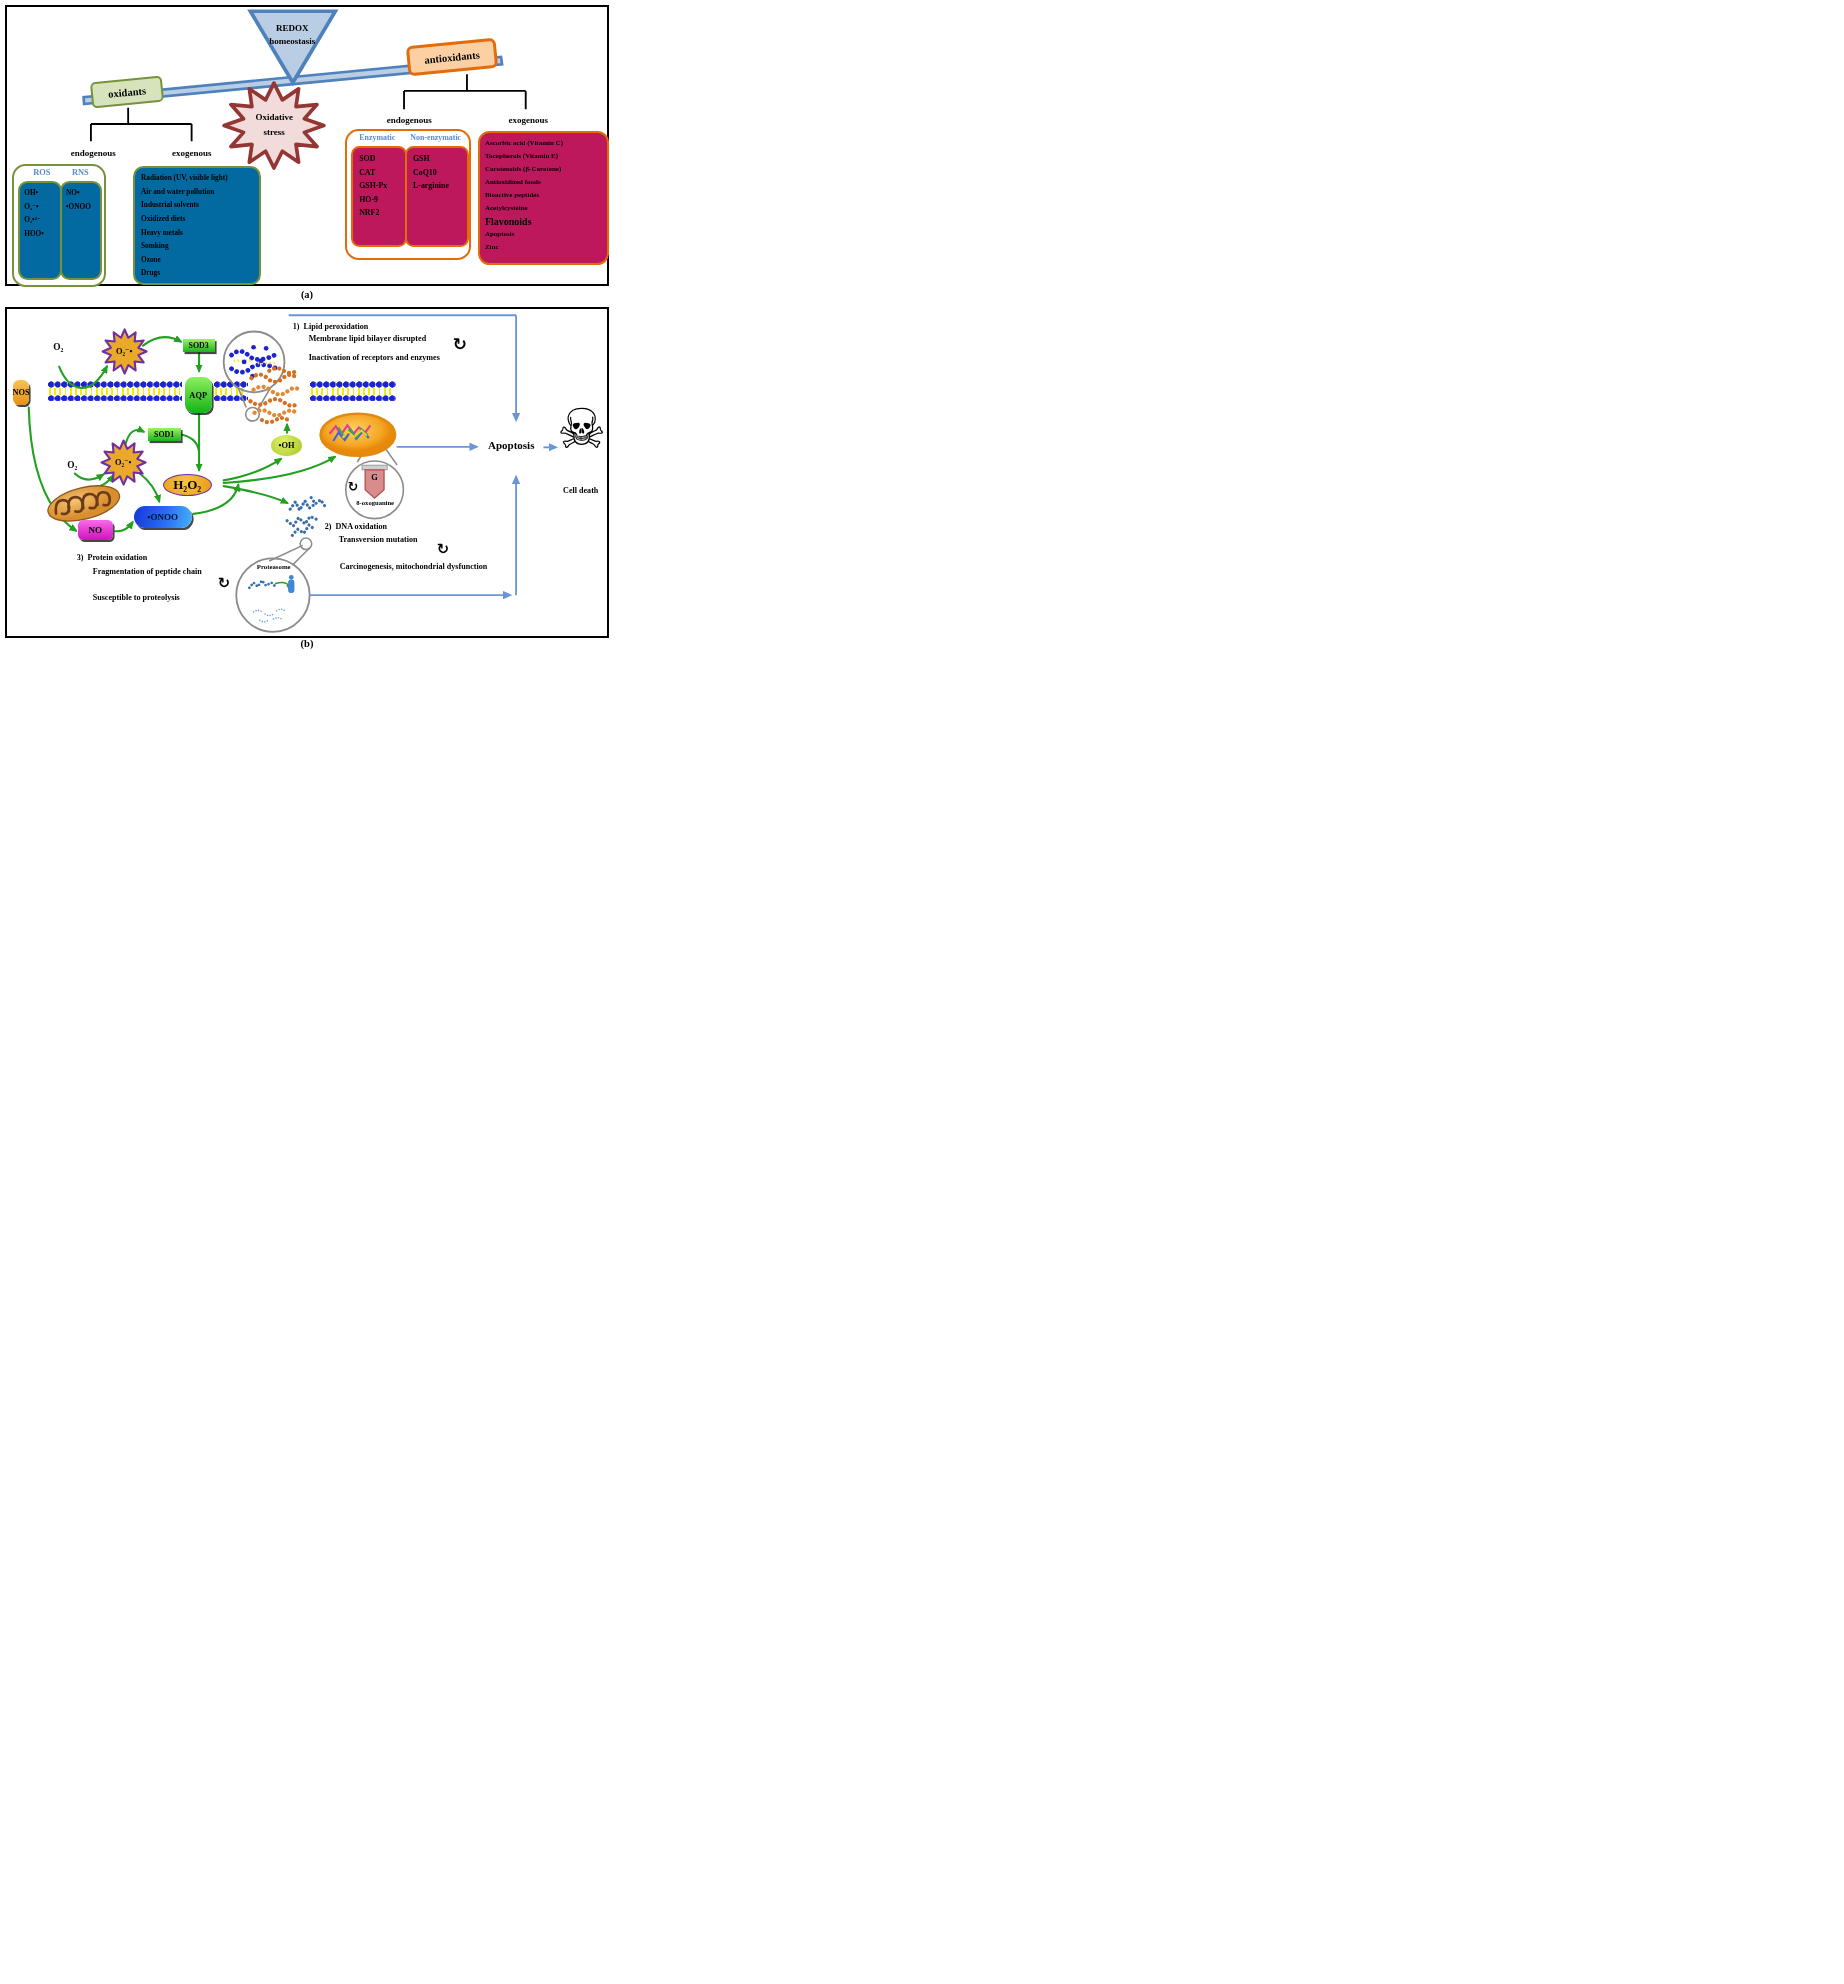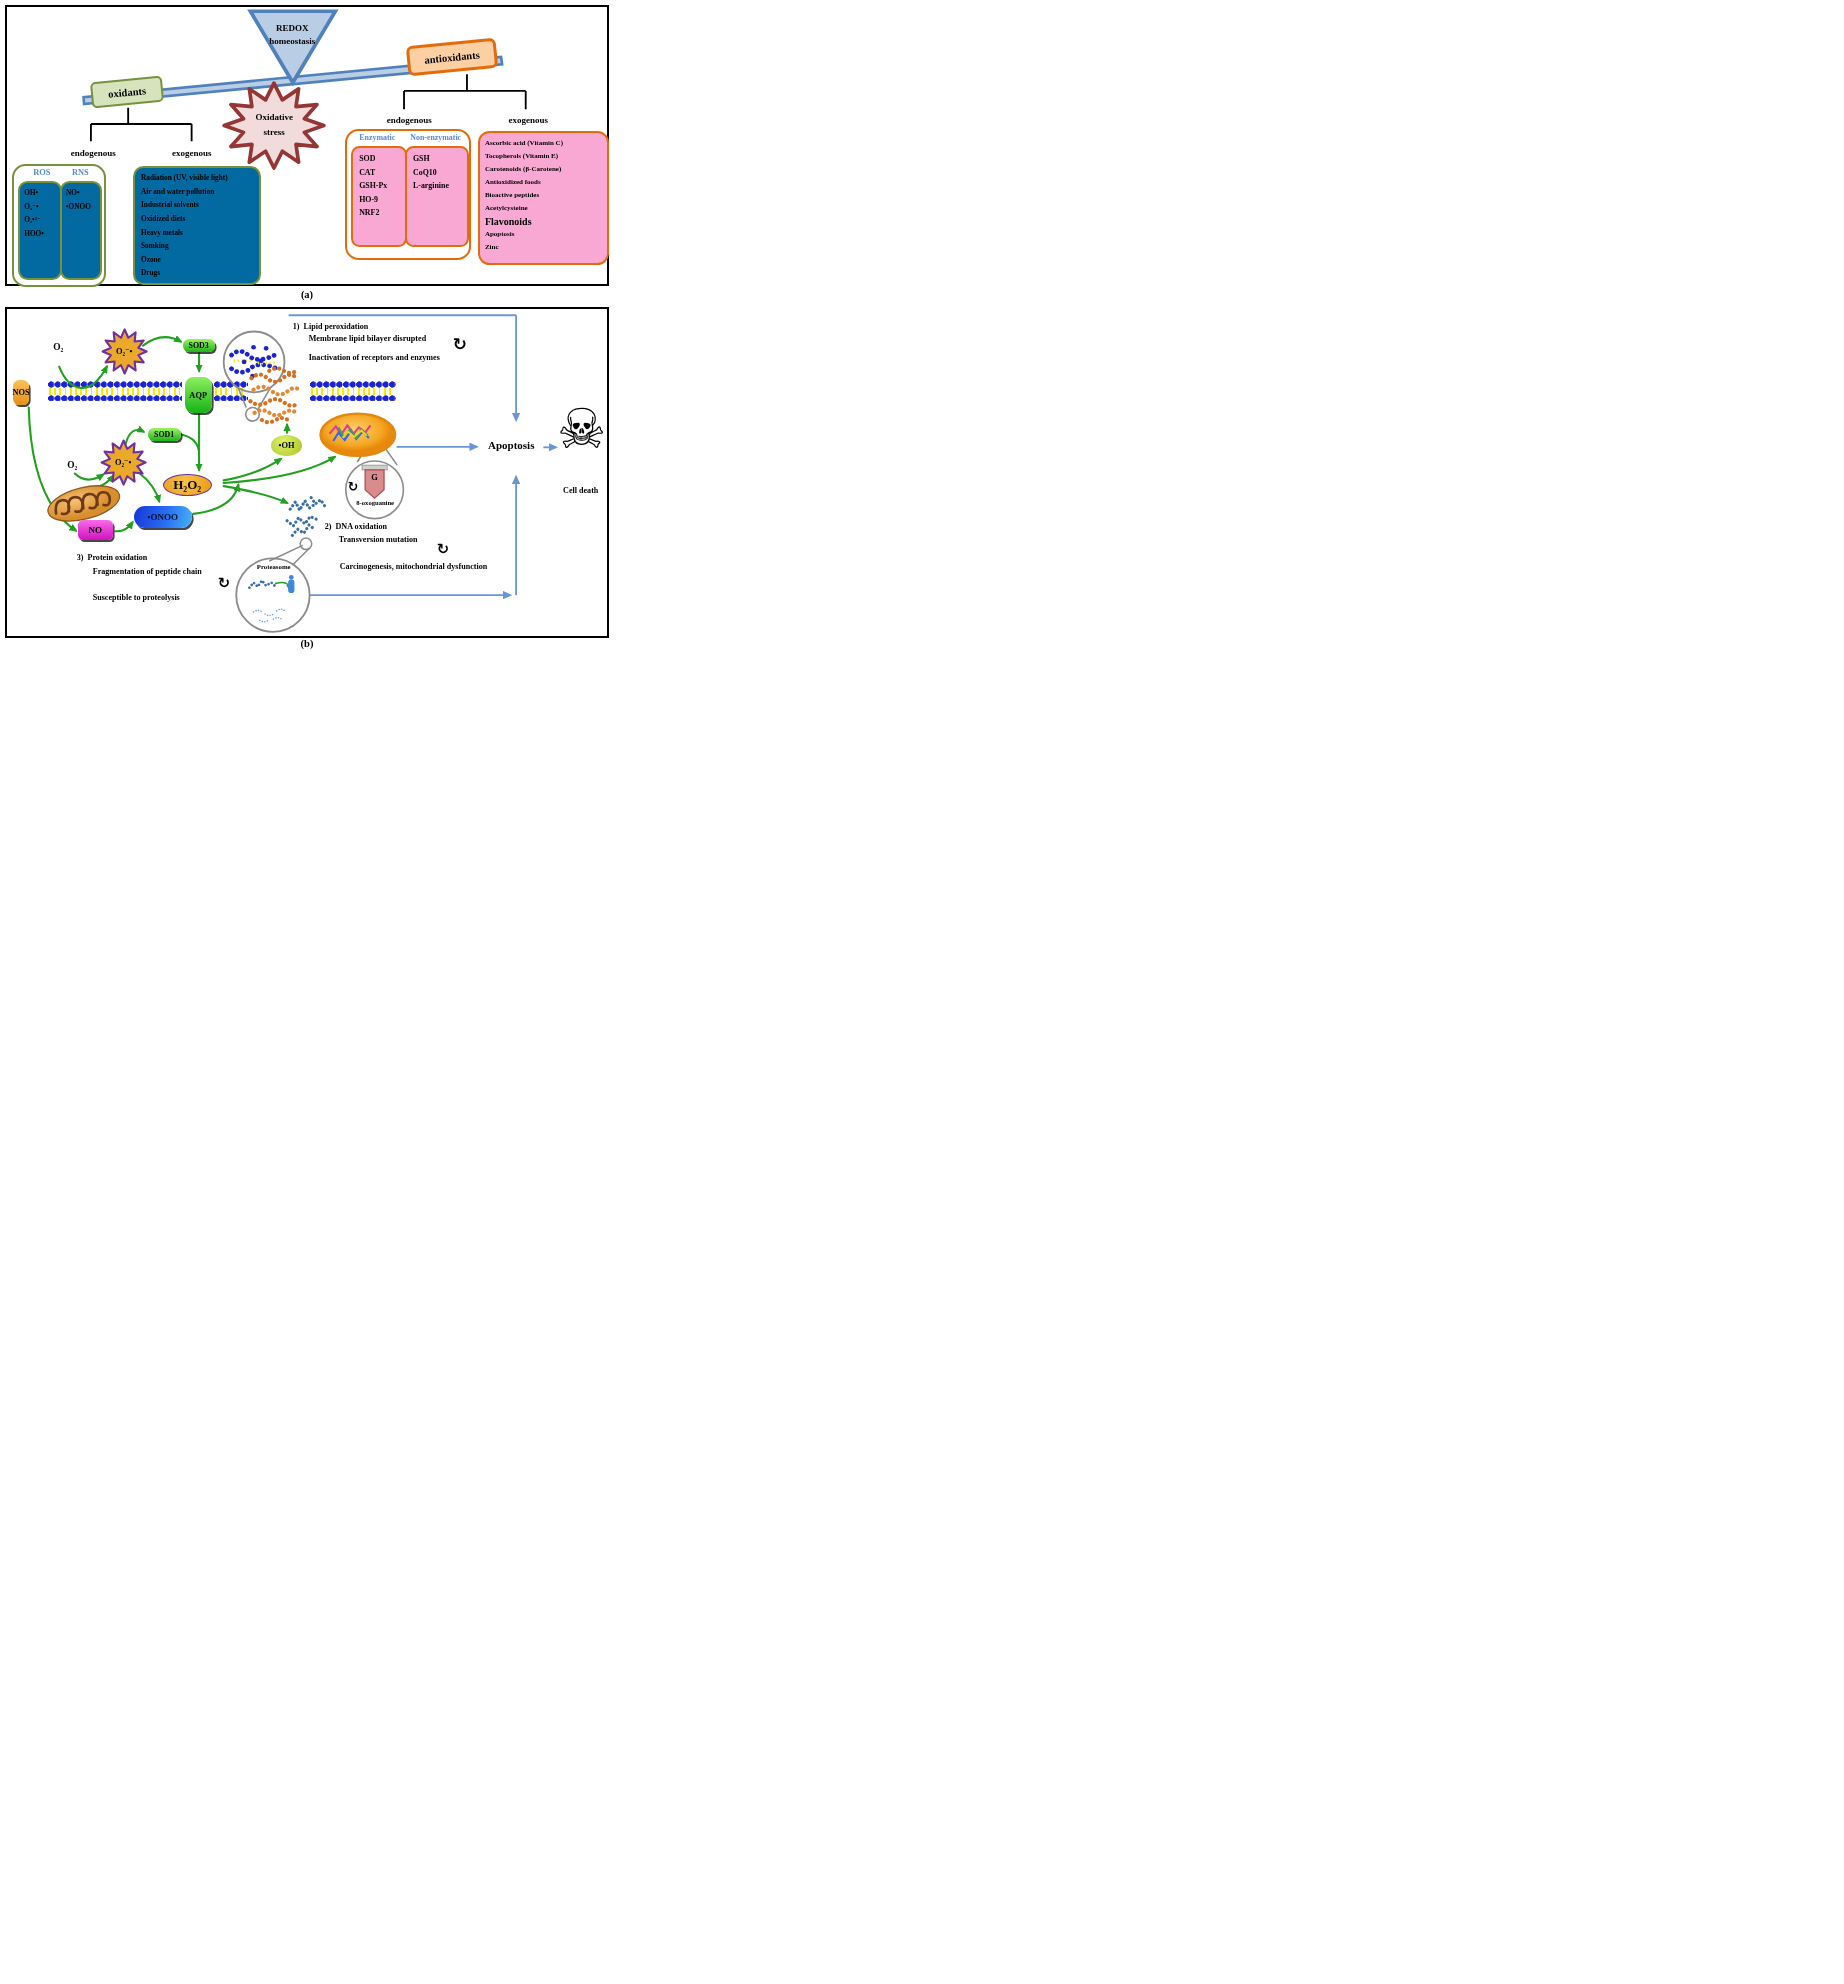--- a/index.html
+++ b/index.html
@@ -8,28 +8,28 @@
   .ab{position:absolute}
   .tc{text-align:center}
   .b{font-weight:bold}
   .panel{position:absolute;border:2.1px solid #000;background:#fff}
   #panelA{left:4.7px;top:5.2px;width:600px;height:277px}
   #panelB{left:4.7px;top:307px;width:600px;height:327px}
   svg{position:absolute;left:0;top:0;overflow:visible}
   .lbl{font-weight:bold;font-size:9px}
   .bluelbl{color:#5b8bd0;font-weight:bold;font-size:8.4px}
   .gbox{background:#0369a1;border:2.6px solid #76923c;border-radius:10.5px}
-  .obox{background:#f9a8d4;border:2.1px solid #e36c0a;border-radius:8.4px}
+  .obox{background:#be185d;border:2.1px solid #e36c0a;border-radius:8.4px}
   .owrap{background:#fff;border:2.6px solid #e36c0a;border-radius:13.6px}
   .gwrap{background:#fff;border:2.6px solid #76923c;border-radius:13.6px}
   .li{font-weight:bold;font-size:7.3px;line-height:13.6px;white-space:nowrap}
   .tilt{transform:rotate(-5.5deg)}
   .node{display:flex;align-items:center;justify-content:center;font-weight:bold}
   .shadow{box-shadow:1.6px 2.1px 0 rgba(25,25,25,.8)}
-  .greenNode{background:linear-gradient(180deg,#9bf35f,#1db31d);border-radius:6px;font-size:7.9px}
+  .greenNode{background:linear-gradient(180deg,#9bf35f,#1db31d);border-radius:0;font-size:7.9px}
   .mem{height:20.5px}
   .mem .r1,.mem .r3{height:6.8px;
      background:radial-gradient(circle at 3.1px 3.4px,#1b24cf 2.8px,rgba(0,0,0,0) 3.3px);
      background-size:6.6px 6.8px;background-repeat:repeat-x}
   .mem .r2{height:6.8px;margin:0 1.6px;
      background:repeating-linear-gradient(90deg,#f5ec02 0 1.8px,#ffffff 1.8px 5.2px)}
   .ann{font-weight:bold;font-size:8.1px;white-space:nowrap}
   .recycle{font-family:"DejaVu Sans",sans-serif;font-weight:bold}
 </style>
 </head>

